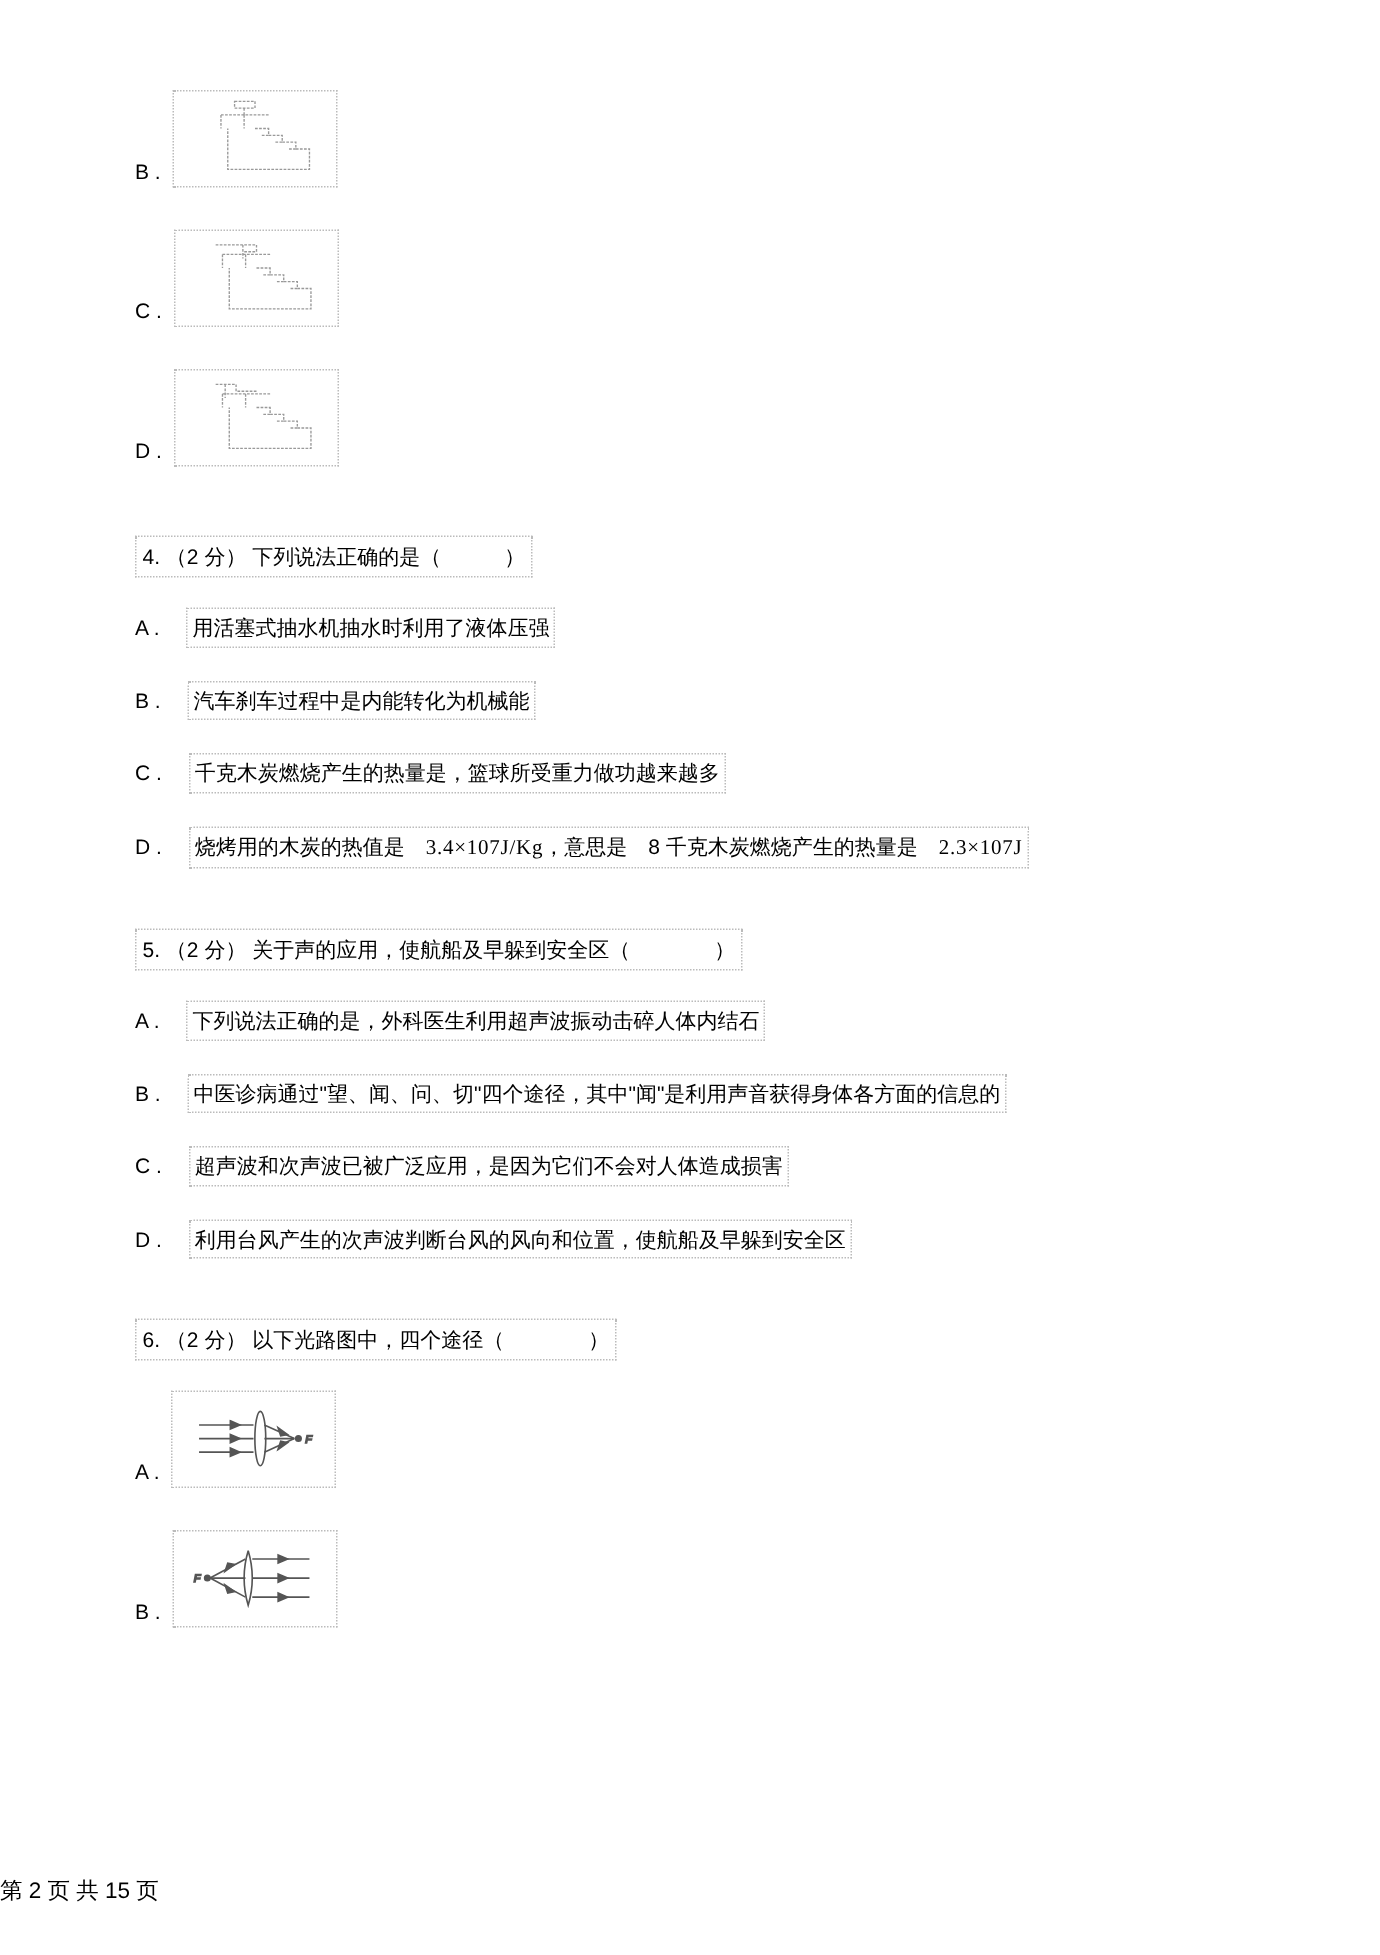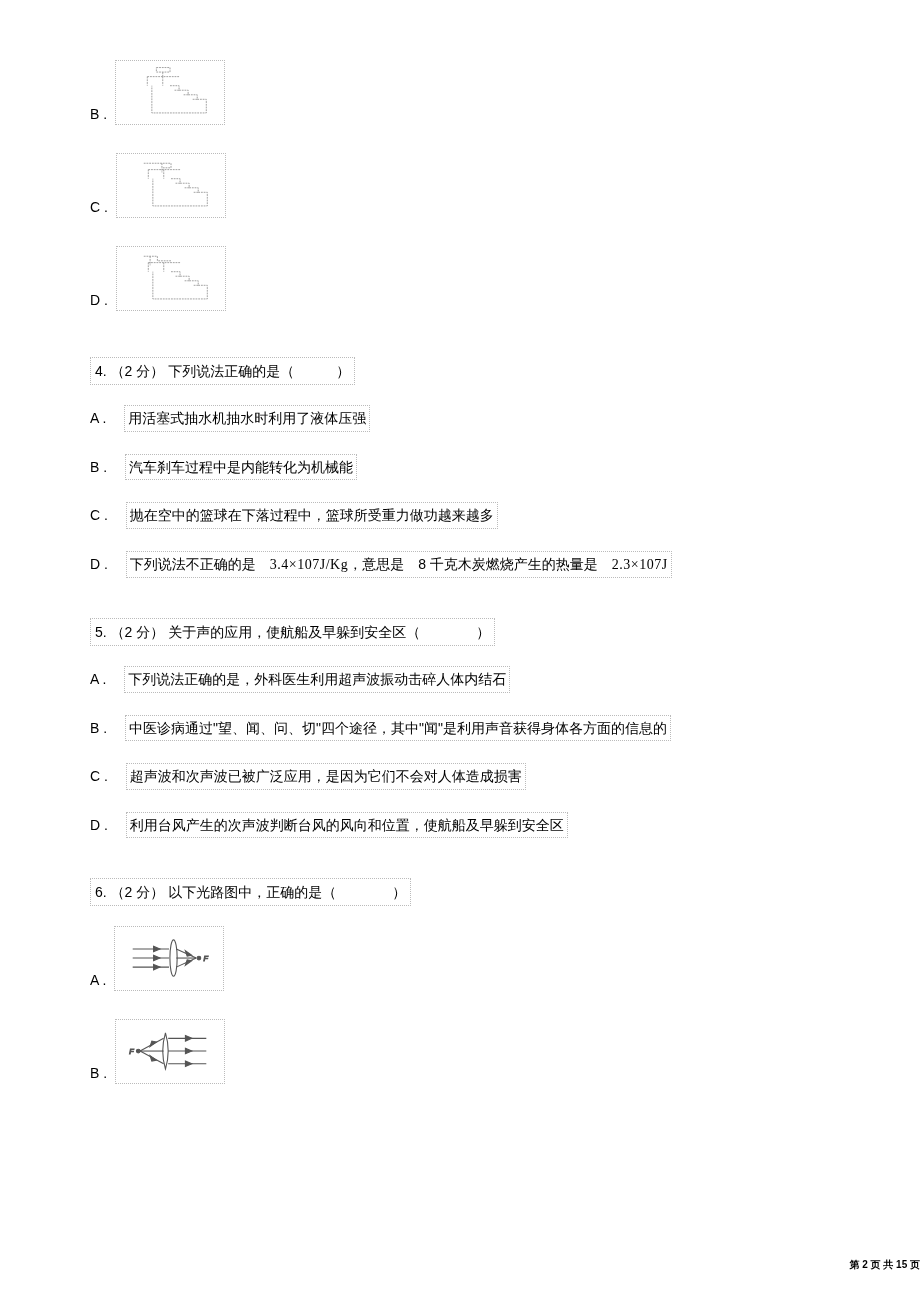--- a/index.html
+++ b/index.html
@@ -50,23 +50,22 @@
       border: 1px dotted #bbb;
       display: inline-block;
       padding: 1px 3px;
       margin-left: 6px;
     }
     .footer {
       position: absolute;
       bottom: 30px;
       left: 0;
       width: 100%;
-      text-align: right;
-      font-size: 10px;
-      font-weight: bold;
+      text-align: left;
+      font-size: 15px;
     }
     .inline-num { font-family: Liberation Serif, serif; letter-spacing: 0.5px; }
   </style>
 </head>
 <body>
 
 
 
 
 <div class="option-row">
@@ -123,26 +122,26 @@
 <div class="text-row">
   <span class="option-label">A .</span>
   <span class="option-text">用活塞式抽水机抽水时利用了液体压强</span>
 </div>
 <div class="text-row">
   <span class="option-label">B .</span>
   <span class="option-text">汽车刹车过程中是内能转化为机械能</span>
 </div>
 <div class="text-row">
   <span class="option-label">C .</span>
-  <span class="option-text">抛在空中的篮球在下落过程中，篮球所受重力做功越来越多</span>
+  <span class="option-text">千克木炭燃烧产生的热量是，篮球所受重力做功越来越多</span>
 </div>
 <div class="text-row">
   <span class="option-label">D .</span>
   <span class="option-text">
-    <span>下列说法不正确的是　</span><span class="inline-num">3.4×107J/Kg</span><span>，意思是　8 千克木炭燃烧产生的热量是　</span><span class="inline-num">2.3×107J</span>
+    <span>烧烤用的木炭的热值是　</span><span class="inline-num">3.4×107J/Kg</span><span>，意思是　8 千克木炭燃烧产生的热量是　</span><span class="inline-num">2.3×107J</span>
   </span>
 </div>
 
 
 <div class="question-row">
   <span class="qnum">5.</span>
   <span>（2 分）</span>
   <span>关于声的应用，使航船及早躲到安全区（　　　　）</span>
 </div>
 
@@ -160,21 +159,21 @@
 </div>
 <div class="text-row">
   <span class="option-label">D .</span>
   <span class="option-text">利用台风产生的次声波判断台风的风向和位置，使航船及早躲到安全区</span>
 </div>
 
 
 <div class="question-row">
   <span class="qnum">6.</span>
   <span>（2 分）</span>
-  <span>以下光路图中，正确的是（　　　　）</span>
+  <span>以下光路图中，四个途径（　　　　）</span>
 </div>
 
 <div class="option-row">
   <span class="option-label">A .</span>
   <div class="img-box">
     <svg viewBox="0 0 110 65">
       <g stroke="#555" stroke-width="1.2" fill="#555">
         <line x1="15" y1="22" x2="55" y2="22"></line>
           <polygon points="38,19 45,22 38,25"></polygon>
         <line x1="15" y1="32" x2="55" y2="32"></line>

